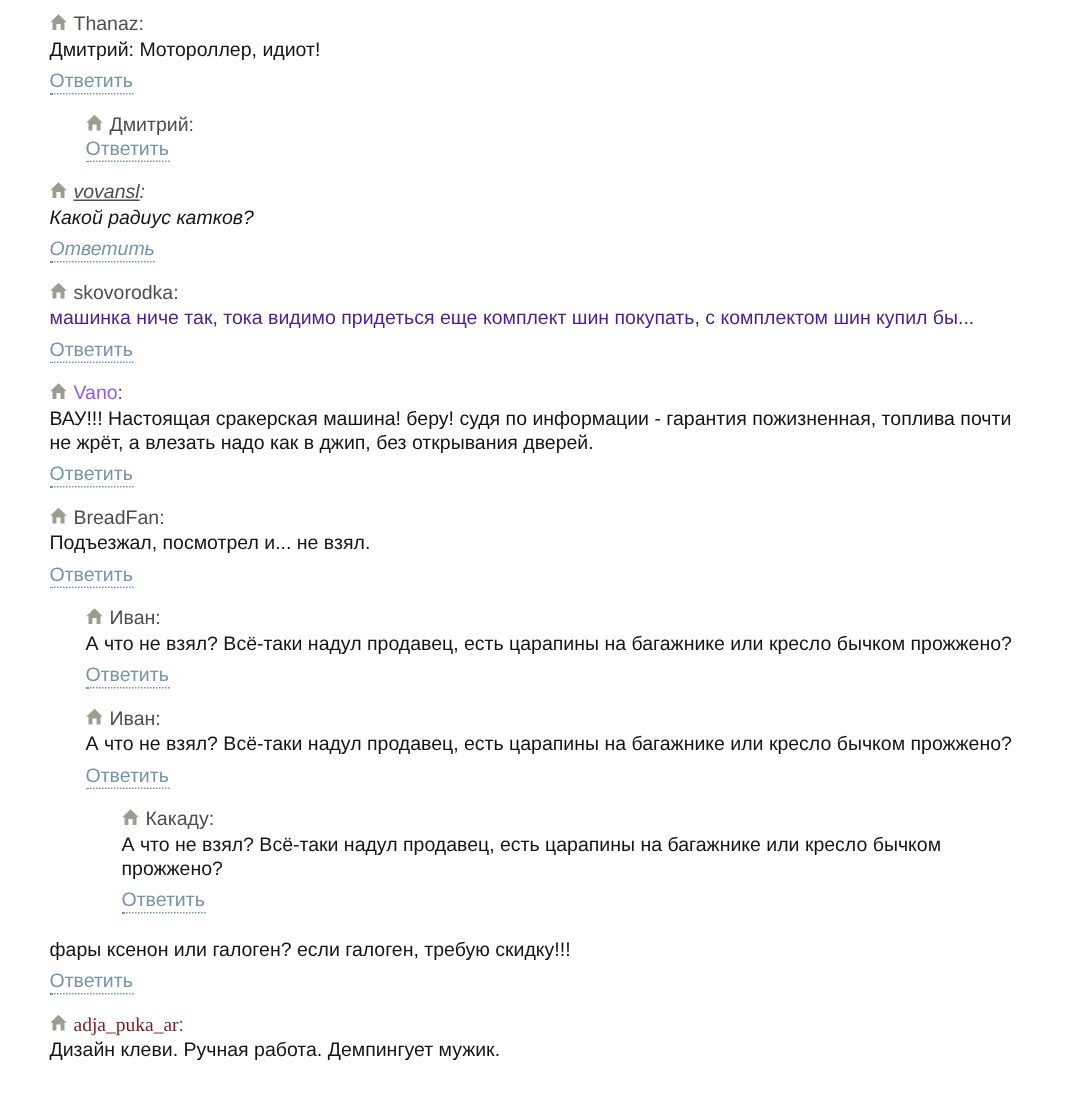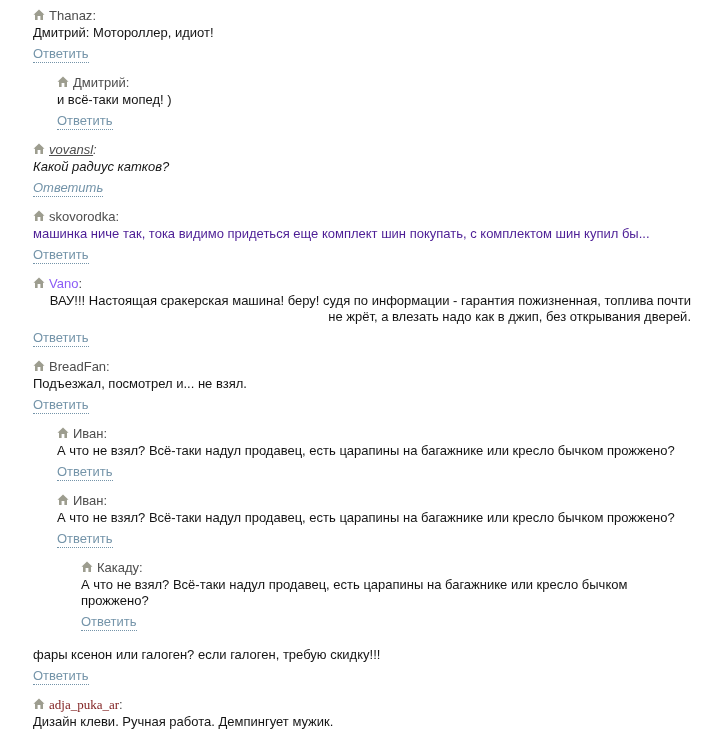--- a/index.html
+++ b/index.html
@@ -75,21 +75,20 @@
   </div>
 
   <div class="comment" style="margin-left: 24px;">
     <div class="comment-header">
       <span class="house-icon">
         <svg width="12" height="12" viewBox="0 0 12 12" aria-hidden="true">
           <path class="house-path" d="M6 0.5 L11.5 5.8 H10 V11 H7.4 V7 H4.6 V11 H2 V5.8 H0.5 Z" fill="#9d9d8f"></path>
         </svg>
       </span><span class="username" style="color: rgb(77, 77, 77); text-align: center;">Дмитрий</span><span class="colon" style="color: rgb(77, 77, 77);">:</span>
     </div>
-    <div class="comment-text" style="color: rgb(20, 20, 20);">и всё-таки мопед! )</div>
     <a class="reply-link" style="color: rgb(116, 148, 169); border-bottom-color: rgb(116, 148, 169);">Ответить</a>
   </div>
 
   <div class="comment" style="margin-left: 0px; font-style: italic;">
     <div class="comment-header">
       <span class="house-icon">
         <svg width="12" height="12" viewBox="0 0 12 12" aria-hidden="true">
           <path class="house-path" d="M6 0.5 L11.5 5.8 H10 V11 H7.4 V7 H4.6 V11 H2 V5.8 H0.5 Z" fill="#9d9d8f"></path>
         </svg>
       </span><span class="username user-link" style="color: rgb(77, 77, 77);">vovansl</span><span class="colon" style="color: rgb(77, 77, 77);">:</span>
@@ -111,21 +110,21 @@
   </div>
 
   <div class="comment" style="margin-left: 0px;">
     <div class="comment-header">
       <span class="house-icon">
         <svg width="12" height="12" viewBox="0 0 12 12" aria-hidden="true">
           <path class="house-path" d="M6 0.5 L11.5 5.8 H10 V11 H7.4 V7 H4.6 V11 H2 V5.8 H0.5 Z" fill="#9d9d8f"></path>
         </svg>
       </span><span class="username" style="color: #8b5cf6;">Vano</span><span class="colon" style="color: rgb(77, 77, 77);">:</span>
     </div>
-    <div class="comment-text" style="color: rgb(20, 20, 20); text-align: right;">ВАУ!!! Настоящая сракерская машина! беру! судя по информации - гарантия пожизненная, топлива почти не жрёт, а влезать надо как в джип, без открывания дверей.</div>
+    <div class="comment-text" style="color: rgb(20, 20, 20);">ВАУ!!! Настоящая сракерская машина! беру! судя по информации - гарантия пожизненная, топлива почти не жрёт, а влезать надо как в джип, без открывания дверей.</div>
     <a class="reply-link" style="color: rgb(116, 148, 169); border-bottom-color: rgb(116, 148, 169);">Ответить</a>
   </div>
 
   <div class="comment" style="margin-left: 0px;">
     <div class="comment-header">
       <span class="house-icon">
         <svg width="12" height="12" viewBox="0 0 12 12" aria-hidden="true">
           <path class="house-path" d="M6 0.5 L11.5 5.8 H10 V11 H7.4 V7 H4.6 V11 H2 V5.8 H0.5 Z" fill="#9d9d8f"></path>
         </svg>
       </span><span class="username" style="color: rgb(77, 77, 77);">BreadFan</span><span class="colon" style="color: rgb(77, 77, 77);">:</span>

